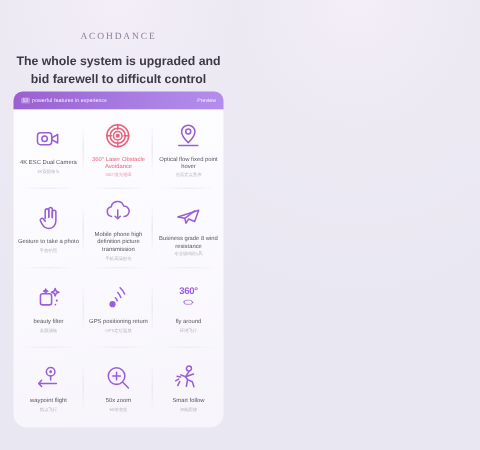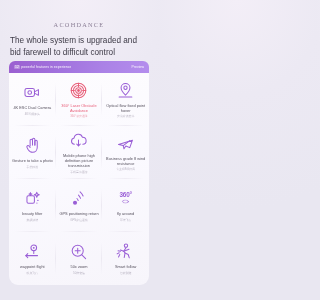--- a/index.html
+++ b/index.html
@@ -15,26 +15,27 @@
   
   .brand {
     text-align:center;
     font-family:"Liberation Serif", serif;
     font-size:6.3px;
     letter-spacing:1.25px;
     color:#8b7f96;
     margin-top:21px;
   }
   .headline {
+    text-align:center;
     font-size:8.2px;
     line-height:12px;
     color:#3d3a46;
     margin-top:7px;
     padding:0 10px;
-    font-weight:400;
+    font-weight:700;
   }
 
   
   .banner {
     position:absolute;
     left:9px; right:9px; top:61px;
     height:12px;
     border-radius:6px 6px 0 0;
     background:linear-gradient(100deg,#9b5fd0 0%,#a273de 38%,#ab82e6 68%,#b48ded 100%);
     display:flex; align-items:center;

